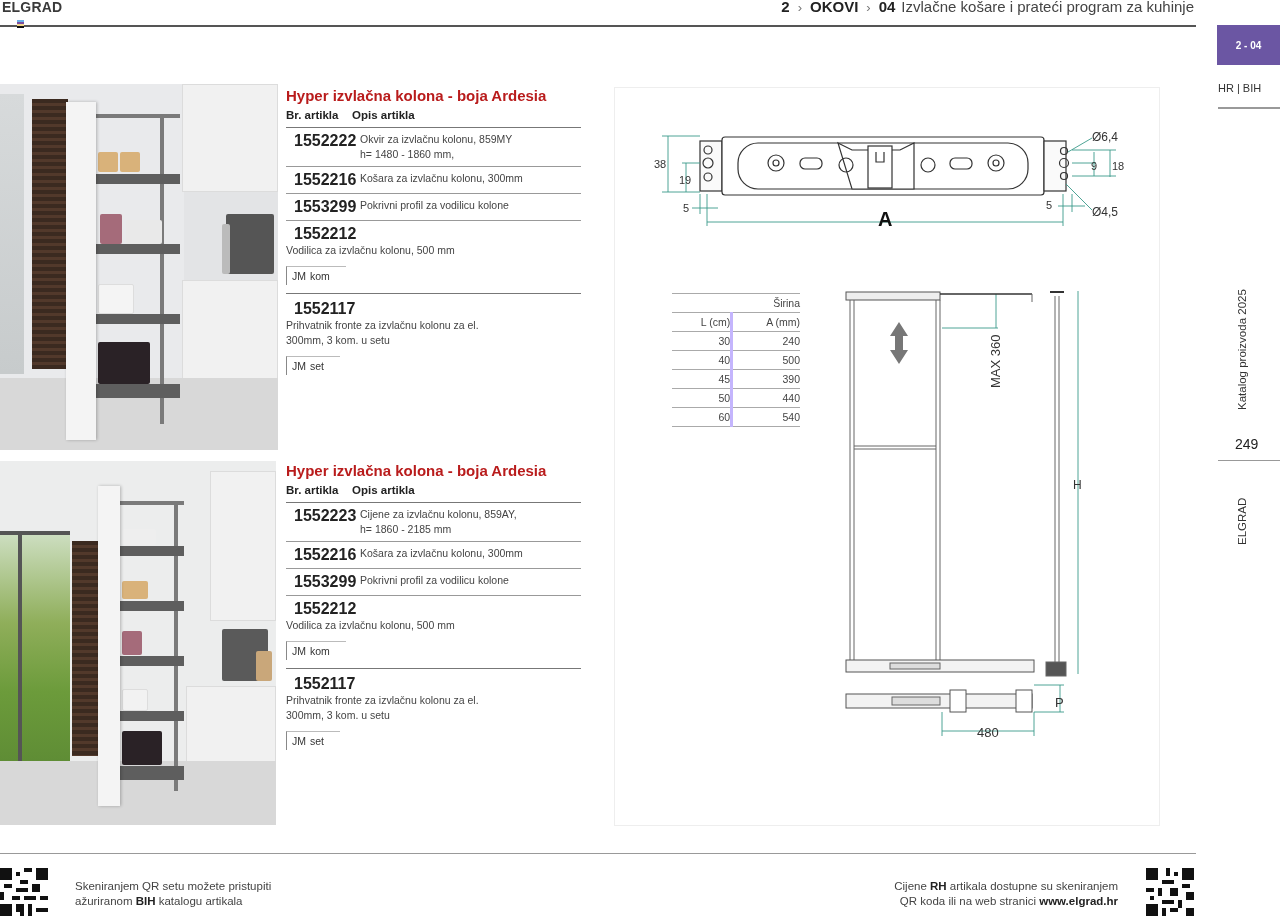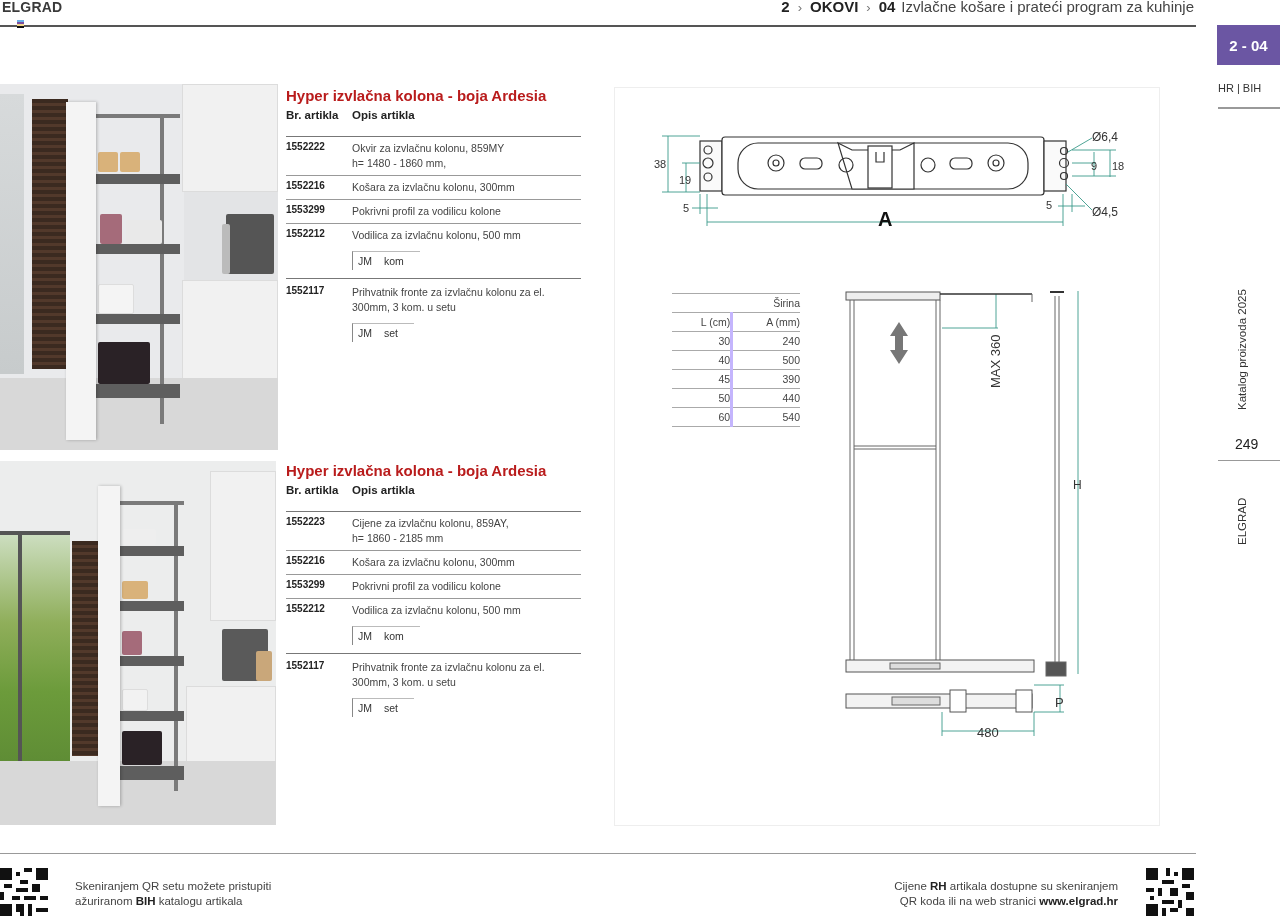--- a/index.html
+++ b/index.html
@@ -10,47 +10,47 @@
   .brand { position: absolute; left: 2px; top: -1px; font-size: 14px; font-weight: 700; color: #3a3a3a; letter-spacing: 0.2px; }
   .header-rule { position: absolute; left: 0; top: 25px; width: 1196px; height: 2px; background: #555; }
   .flag { position: absolute; left: 17px; top: 20px; width: 7px; height: 8px; display: flex; flex-direction: column; }
   .flag span { flex: 1; }
   .breadcrumb { position: absolute; right: 86px; top: -2px; font-size: 15px; color: #333; white-space: nowrap; display: flex; align-items: baseline; gap: 6px; }
   .breadcrumb .b { font-weight: 700; color: #222; }
   .breadcrumb .sep { color: #777; font-size: 13px; margin: 0 2px; }
   .breadcrumb .light { color: #444; }
 
   
-  .section-badge { position: absolute; left: 1217px; top: 25px; width: 63px; height: 40px; background: #6b56a3; color: #fff; font-weight: 700; font-size: 15px; display: flex; align-items: center; justify-content: center; }
+  .section-badge { position: absolute; left: 1217px; top: 25px; width: 63px; height: 40px; background: #6b56a3; color: #fff; font-weight: 700; font-size: 10px; display: flex; align-items: center; justify-content: center; }
   .lang { position: absolute; left: 1218px; top: 82px; font-size: 11px; color: #333; }
   .side-rule { position: absolute; left: 1218px; width: 62px; height: 2px; background: #999; }
   .vert { position: absolute; transform: rotate(-90deg); transform-origin: left top; white-space: nowrap; font-size: 11.5px; color: #333; }
   .page-num { position: absolute; left: 1235px; top: 436px; font-size: 14px; color: #222; }
 
   
   .photo { position: absolute; overflow: hidden; background: #e9eaec; }
   .photo .win { position: absolute; background: linear-gradient(#d7dadb, #c7cbcc); }
   .photo .slats { position: absolute; background: repeating-linear-gradient(#3b2a20 0 4px, #52392b 4px 7px); }
   .photo .door { position: absolute; background: #f4f4f4; box-shadow: 1px 0 3px rgba(0,0,0,0.25); }
   .photo .cab { position: absolute; background: #f1f1f1; border: 1px solid #dcdcdc; }
   .photo .frame { position: absolute; background: #7a7a7a; }
   .photo .shelf { position: absolute; background: #5e5e5e; height: 10px; }
   .photo .item { position: absolute; border-radius: 2px; }
   .photo .floor { position: absolute; left: 0; right: 0; bottom: 0; background: #d8d8d8; }
 
   
   .prod { position: absolute; left: 286px; width: 295px; }
   .prod h2 { font-size: 15px; font-weight: 700; color: #b91c1c; margin-bottom: 5px; }
-  .prod .th { display: flex; font-size: 11.5px; font-weight: 700; color: #222; padding-bottom: 15px; border-bottom: 1.5px solid #777; }
+  .prod .th { display: flex; font-size: 11.5px; font-weight: 700; color: #222; padding-bottom: 6px; border-bottom: 1.5px solid #777; }
   .prod .c1 { width: 66px; flex: none; }
   .prod .row { display: flex; font-size: 10.5px; border-bottom: 1px solid #999; padding: 4px 0 4px; }
-  .prod .row .code { width: 66px; flex: none; font-weight: 700; font-size: 10px; color: #222; }
+  .prod .row .code { width: 66px; flex: none; font-weight: 700; font-size: 16px; color: #222; margin-left: 8px; }
   .prod .row .desc { color: #444; line-height: 15px; }
-  .prod .row.noline { border-bottom: none; }
-  .unit-box { display: inline-flex; gap: 12px; margin-top: 8px; margin-left: 66px; padding: 3px 16px 3px 5px; border-left: 1px solid #888; border-top: 1px solid #bbb; font-size: 10.5px; color: #333; }
+  .prod .row.noline { border-bottom: none; flex-direction: column; }
+  .unit-box { display: inline-flex; gap: 4px; margin-top: 8px; padding: 3px 16px 3px 5px; border-left: 1px solid #888; border-top: 1px solid #bbb; font-size: 10.5px; color: #333; }
   .unit-wrap { border-bottom: 1.5px solid #777; padding-bottom: 8px; }
 
   
   .drawing { position: absolute; left: 614px; top: 87px; width: 546px; height: 739px; border: 1px solid #eee; background: #fff; }
   .wtable { position: absolute; left: 672px; top: 293px; width: 128px; font-size: 10.5px; color: #444; border-collapse: collapse; }
   .wtable td, .wtable th { text-align: right; font-weight: 400; height: 19px; border-bottom: 1px solid #aaa; }
   .wtable th.caption { border-top: 1px solid #aaa; }
   .wtable td:first-child, .wtable th.lcol { border-right: 3px solid #c4b5fd; }
 
   

